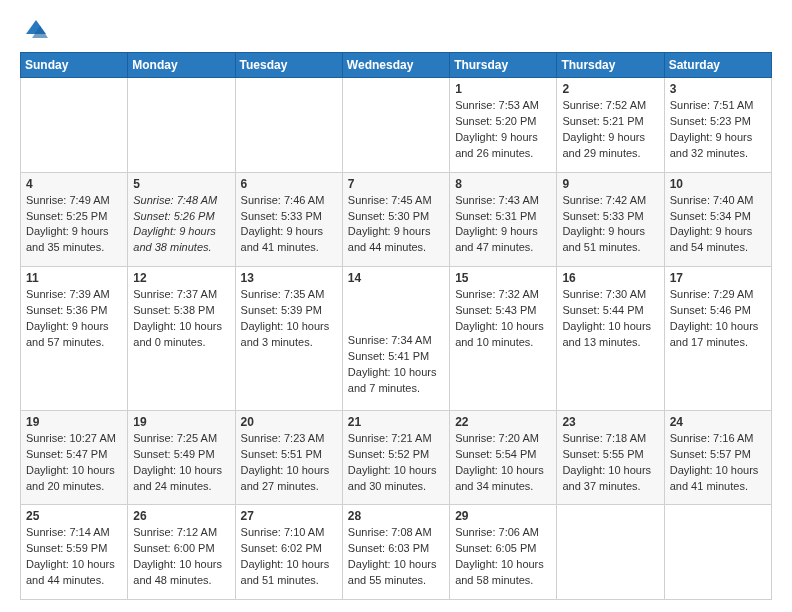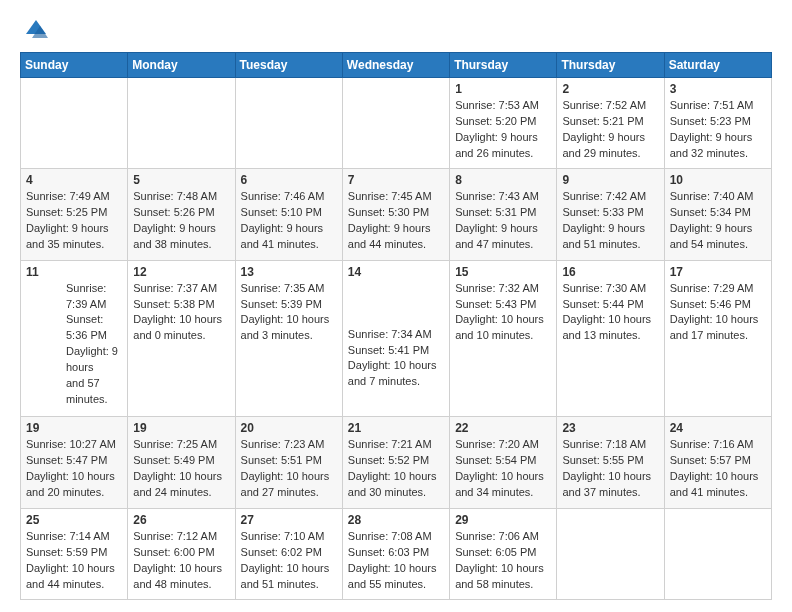--- a/index.html
+++ b/index.html
@@ -164,29 +164,29 @@
         <tr class="row-even">
           <td>
             <span class="day-number">4</span>
             <div class="day-info" style="white-space: pre-line;">Sunrise: 7:49 AM
 Sunset: 5:25 PM
 Daylight: 9 hours
 and 35 minutes.</div>
           </td>
           <td>
             <span class="day-number">5</span>
-            <div class="day-info" style="white-space: pre-line;">Sunrise: 7:48 AM
+            <div class="day-info" style="white-space: pre-line; font-style: italic;">Sunrise: 7:48 AM
 Sunset: 5:26 PM
 Daylight: 9 hours
 and 38 minutes.</div>
           </td>
           <td>
             <span class="day-number">6</span>
             <div class="day-info" style="white-space: pre-line;">Sunrise: 7:46 AM
-Sunset: 5:10 PM
+Sunset: 5:33 PM
 Daylight: 9 hours
 and 41 minutes.</div>
           </td>
           <td>
             <span class="day-number">7</span>
             <div class="day-info" style="white-space: pre-line;">Sunrise: 7:45 AM
 Sunset: 5:30 PM
 Daylight: 9 hours
 and 44 minutes.</div>
           </td>
@@ -208,21 +208,21 @@
             <span class="day-number">10</span>
             <div class="day-info" style="white-space: pre-line;">Sunrise: 7:40 AM
 Sunset: 5:34 PM
 Daylight: 9 hours
 and 54 minutes.</div>
           </td>
         </tr>
         <tr class="row-odd">
           <td>
             <span class="day-number">11</span>
-            <div class="day-info" style="white-space: pre-line; margin-left: 40px;">Sunrise: 7:39 AM
+            <div class="day-info" style="white-space: pre-line;">Sunrise: 7:39 AM
 Sunset: 5:36 PM
 Daylight: 9 hours
 and 57 minutes.</div>
           </td>
           <td>
             <span class="day-number">12</span>
             <div class="day-info" style="white-space: pre-line;">Sunrise: 7:37 AM
 Sunset: 5:38 PM
 Daylight: 10 hours
 and 0 minutes.</div>

